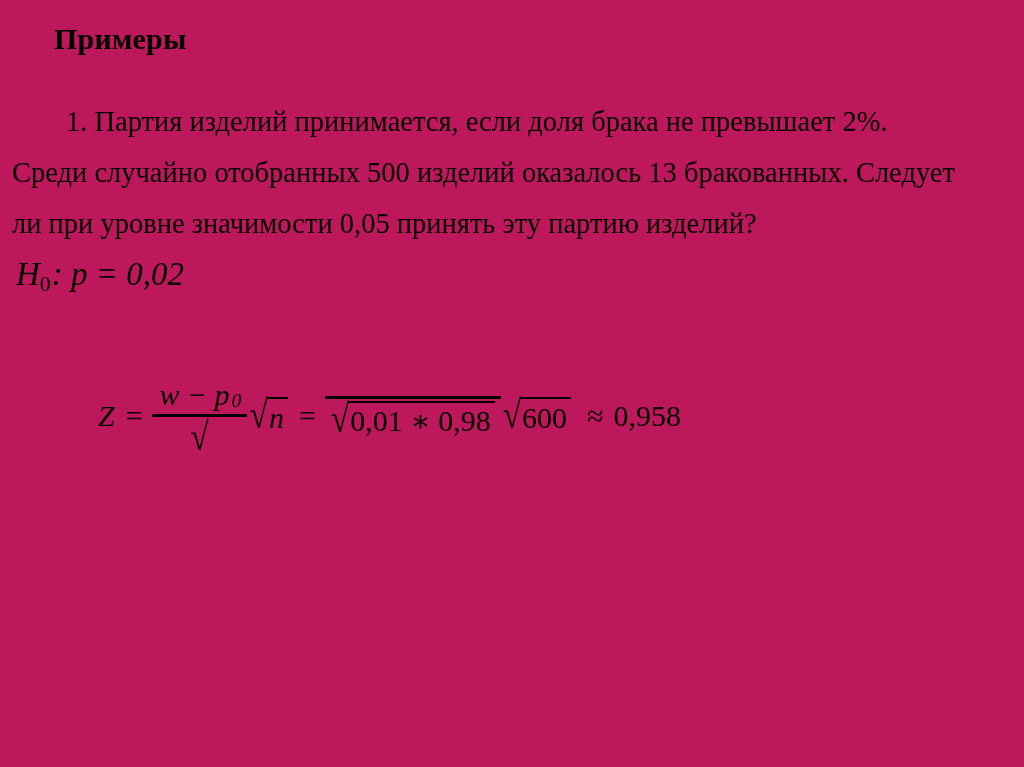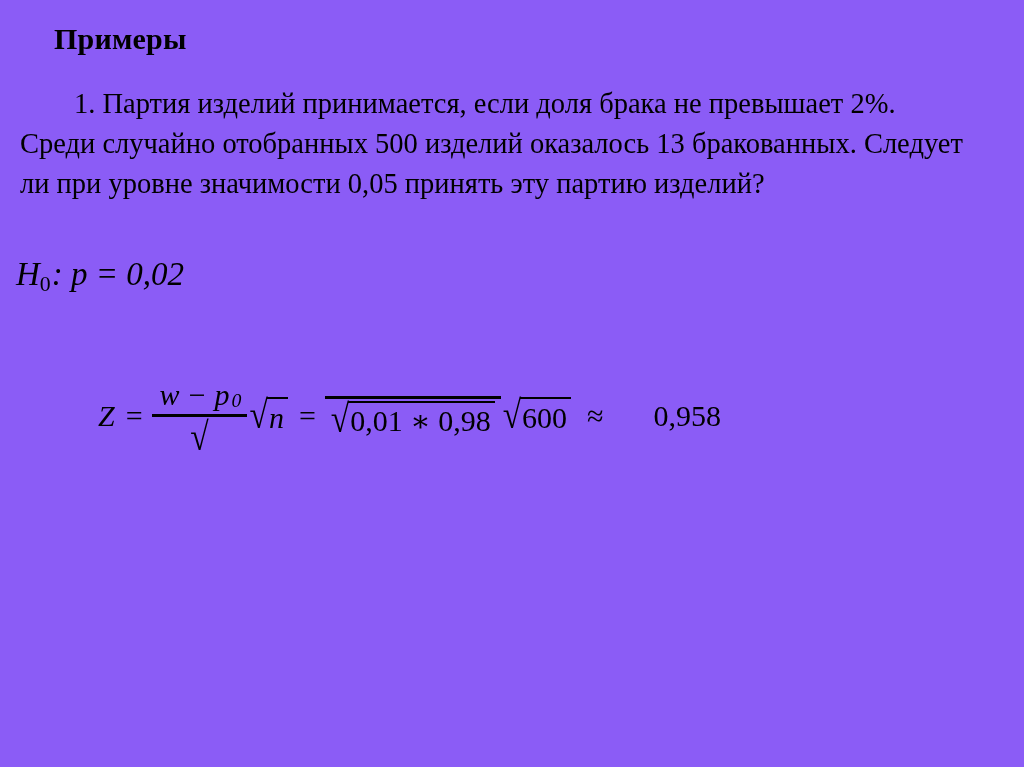--- a/index.html
+++ b/index.html
@@ -12,46 +12,45 @@
     height: 767px;
     position: relative;
     overflow: hidden;
     font-family: "Liberation Serif", "DejaVu Serif", serif;
     color: #000000;
     -webkit-font-smoothing: antialiased;
   }
   .slide {
     position: absolute;
     inset: 0;
-    background: #8b5cf6;
+    background: #be185d;
   }
 
   
   .slide-title {
     position: absolute;
     left: 54px;
     top: 22px;
     font-size: 30px;
     font-weight: bold;
     letter-spacing: 0.2px;
     line-height: 1.1;
     white-space: nowrap;
   }
 
   
   .statement {
     position: absolute;
     left: 12px;
-    top: 84px;
+    top: 96px;
     width: 955px;
     font-size: 28.5px;
-    line-height: 40px;
+    line-height: 51px;
     text-indent: 54px;
     text-align: left;
-    margin-left: 8px;
   }
 
   
   .hypotheses {
     position: absolute;
     left: 16px;
     top: 258px;
     font-style: italic;
     font-size: 33px;
     line-height: 32px;
@@ -146,21 +145,21 @@
     margin-left: -1px;
   }
   .radicand-i { font-style: italic; }
   .radicand-n { font-style: normal; }
 
   .eq-approx {
     font-style: normal;
     padding-left: 14px;
     padding-right: 10px;
   }
-  .eq-result { font-style: normal; margin-left: 40px; }
+  .eq-result { font-style: normal; }
 
   .sq-n {
     padding-left: 2px;
     padding-right: 2px;
   }
 
   
   .phi-line {
     position: absolute;
     left: 11px;

